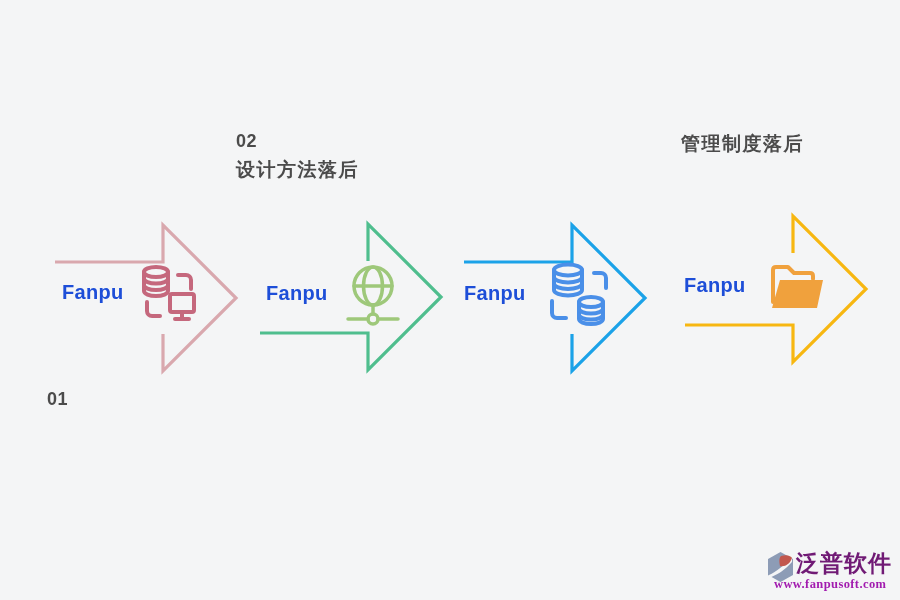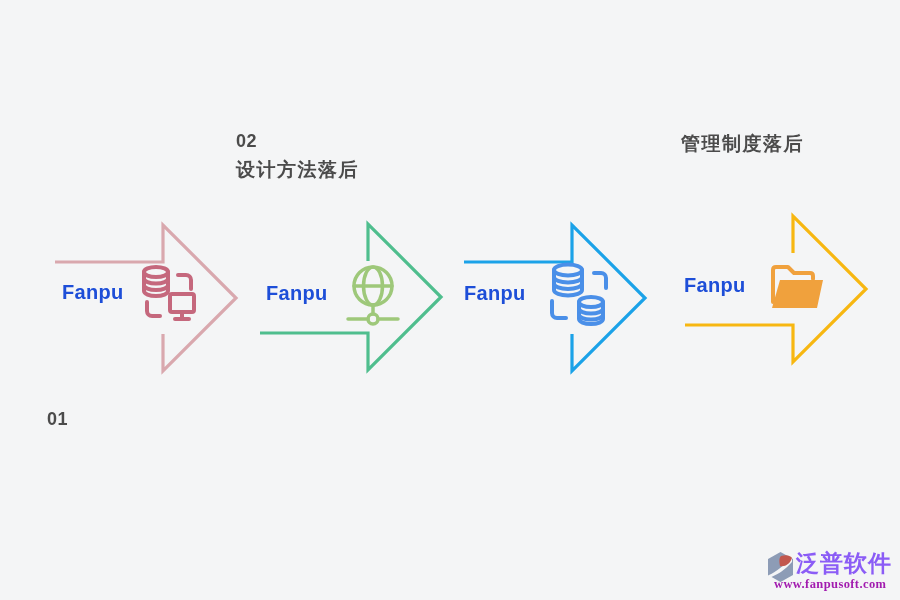--- a/index.html
+++ b/index.html
@@ -17,21 +17,21 @@
     font-size:20px;font-weight:bold;
     color:#1d4ed8;letter-spacing:.3px;
   }
   .icon{position:absolute;}
   .caption{position:absolute;color:#4b4b4b;}
   .cap-num{font-size:18px;font-weight:bold;margin-bottom:5px;letter-spacing:.5px;}
   .cap-label{font-size:19px;font-weight:bold;letter-spacing:1.5px;}
   .logo-mark{position:absolute;left:766px;top:551px;}
   .logo-name{
     position:absolute;left:796px;top:548px;
-    font-size:23px;font-weight:600;color:#8b5cf6;letter-spacing:1px;
+    font-size:23px;font-weight:600;color:#701a75;letter-spacing:1px;
   }
   .logo-url{
     position:absolute;left:774px;top:577px;
     font-family:"Liberation Serif", serif;
     font-size:12.5px;font-weight:bold;color:#a21caf;letter-spacing:.4px;
   }
 </style>
 </head>
 <body>
 
@@ -47,21 +47,21 @@
       <path d="M5 10 V29 a12 5 0 0 0 24 0 V10"></path>
       <path d="M5 16.5 a12 5 0 0 0 24 0"></path>
       <path d="M5 23 a12 5 0 0 0 24 0"></path>
       <path d="M39 13 h8 a5 5 0 0 1 5 5 v9"></path>
       <rect x="31" y="32" width="24" height="18" rx="2"></rect>
       <path d="M43 50 v5"></path>
       <path d="M36 57 h14"></path>
       <path d="M8 40 v9 a5 5 0 0 0 5 5 h8"></path>
     </g>
   </svg>
-  <div class="caption" style="left:47px;top:409px">
+  <div class="caption" style="left:47px;top:389px">
     <div class="cap-num">01</div>
   </div>
 
   <svg class="arrow" style="left:260px;top:220px" width="185" height="158" viewBox="0 0 185 158">
     <path d="M0 113 H108 V150 L181 77 L108 4 V41" stroke="#4fbe8e"></path>
   </svg>
   <div class="brand" style="left:266px;top:282px">Fanpu</div>
   <svg class="icon" style="left:346px;top:263px" width="54" height="74" viewBox="0 0 54 74">
     <g fill="none" stroke-width="3.5" stroke-linecap="round" stroke="#9ec87a">
       <circle cx="27" cy="23" r="19"></circle>

